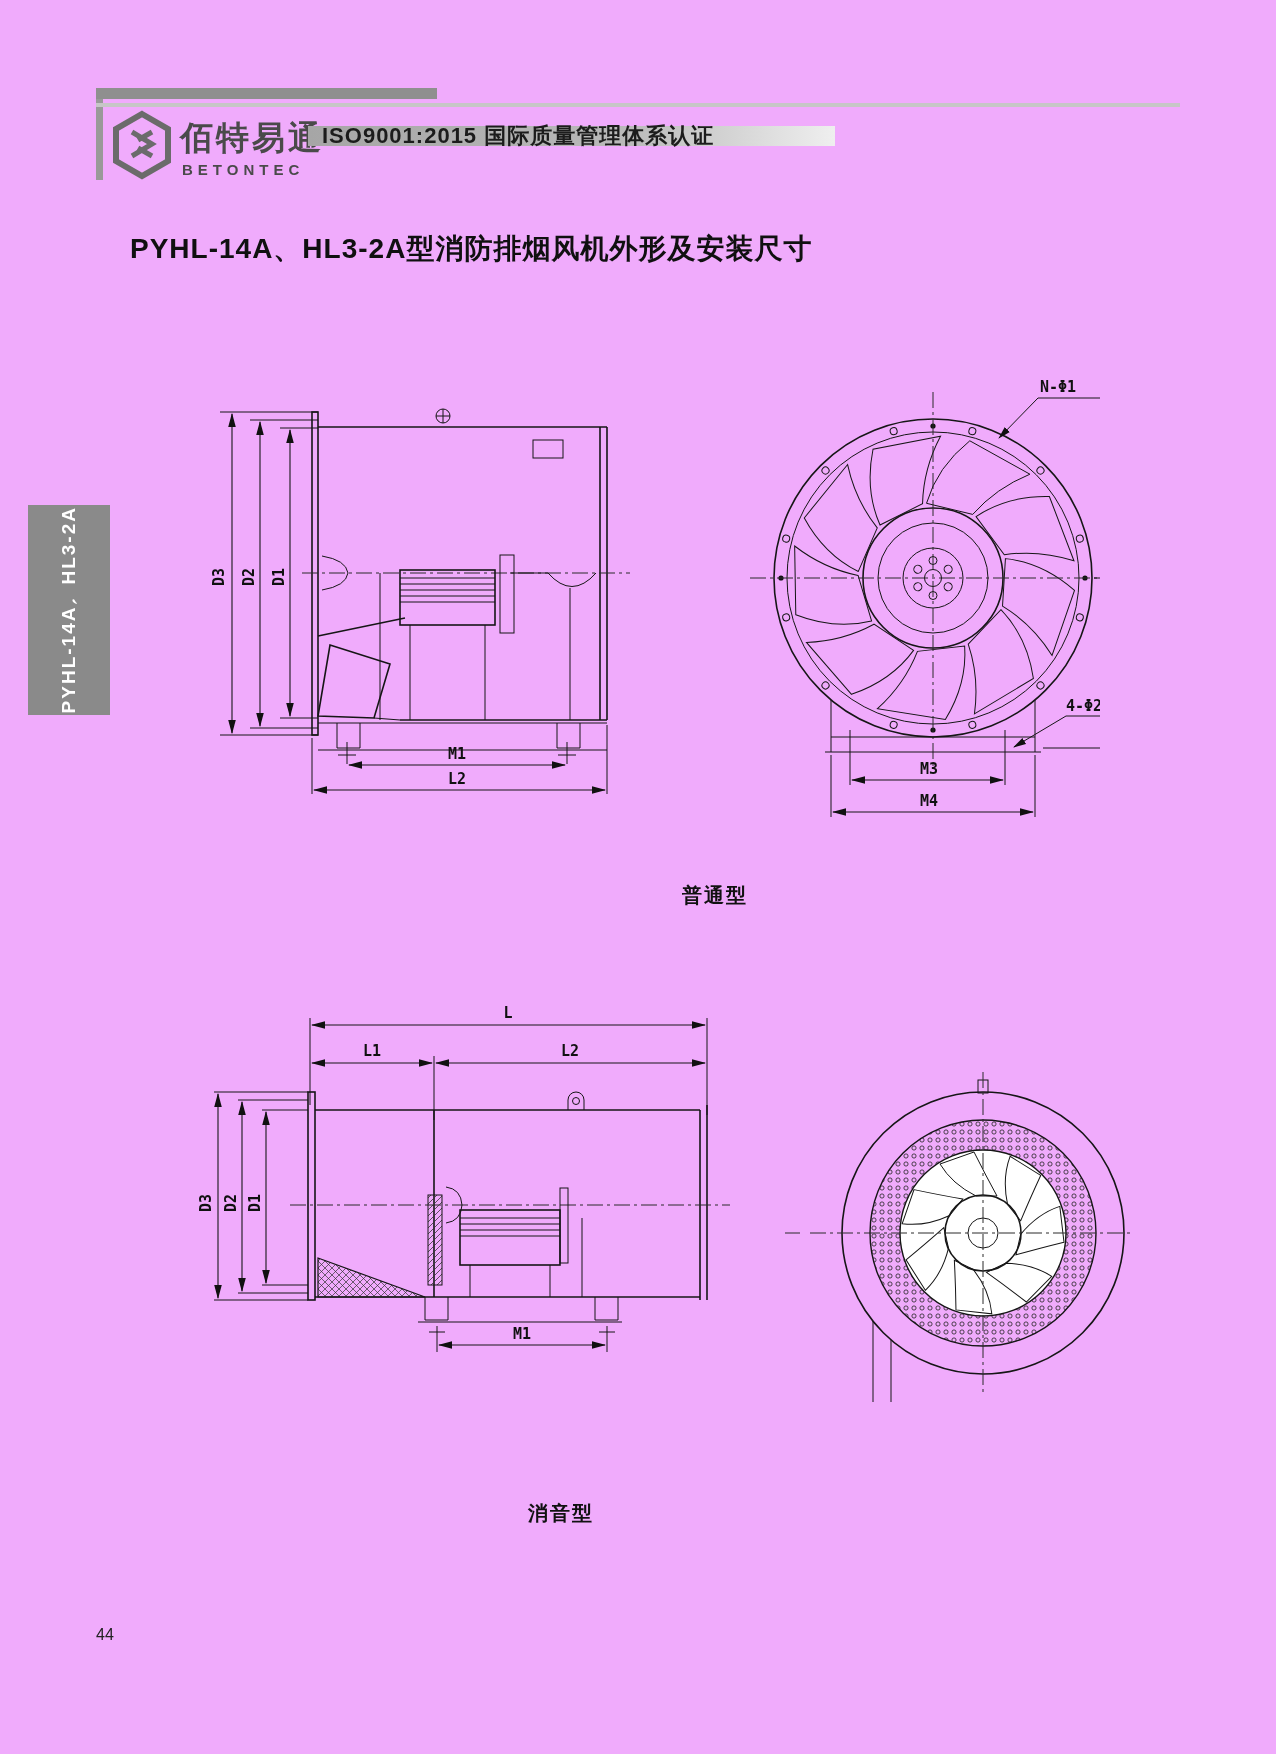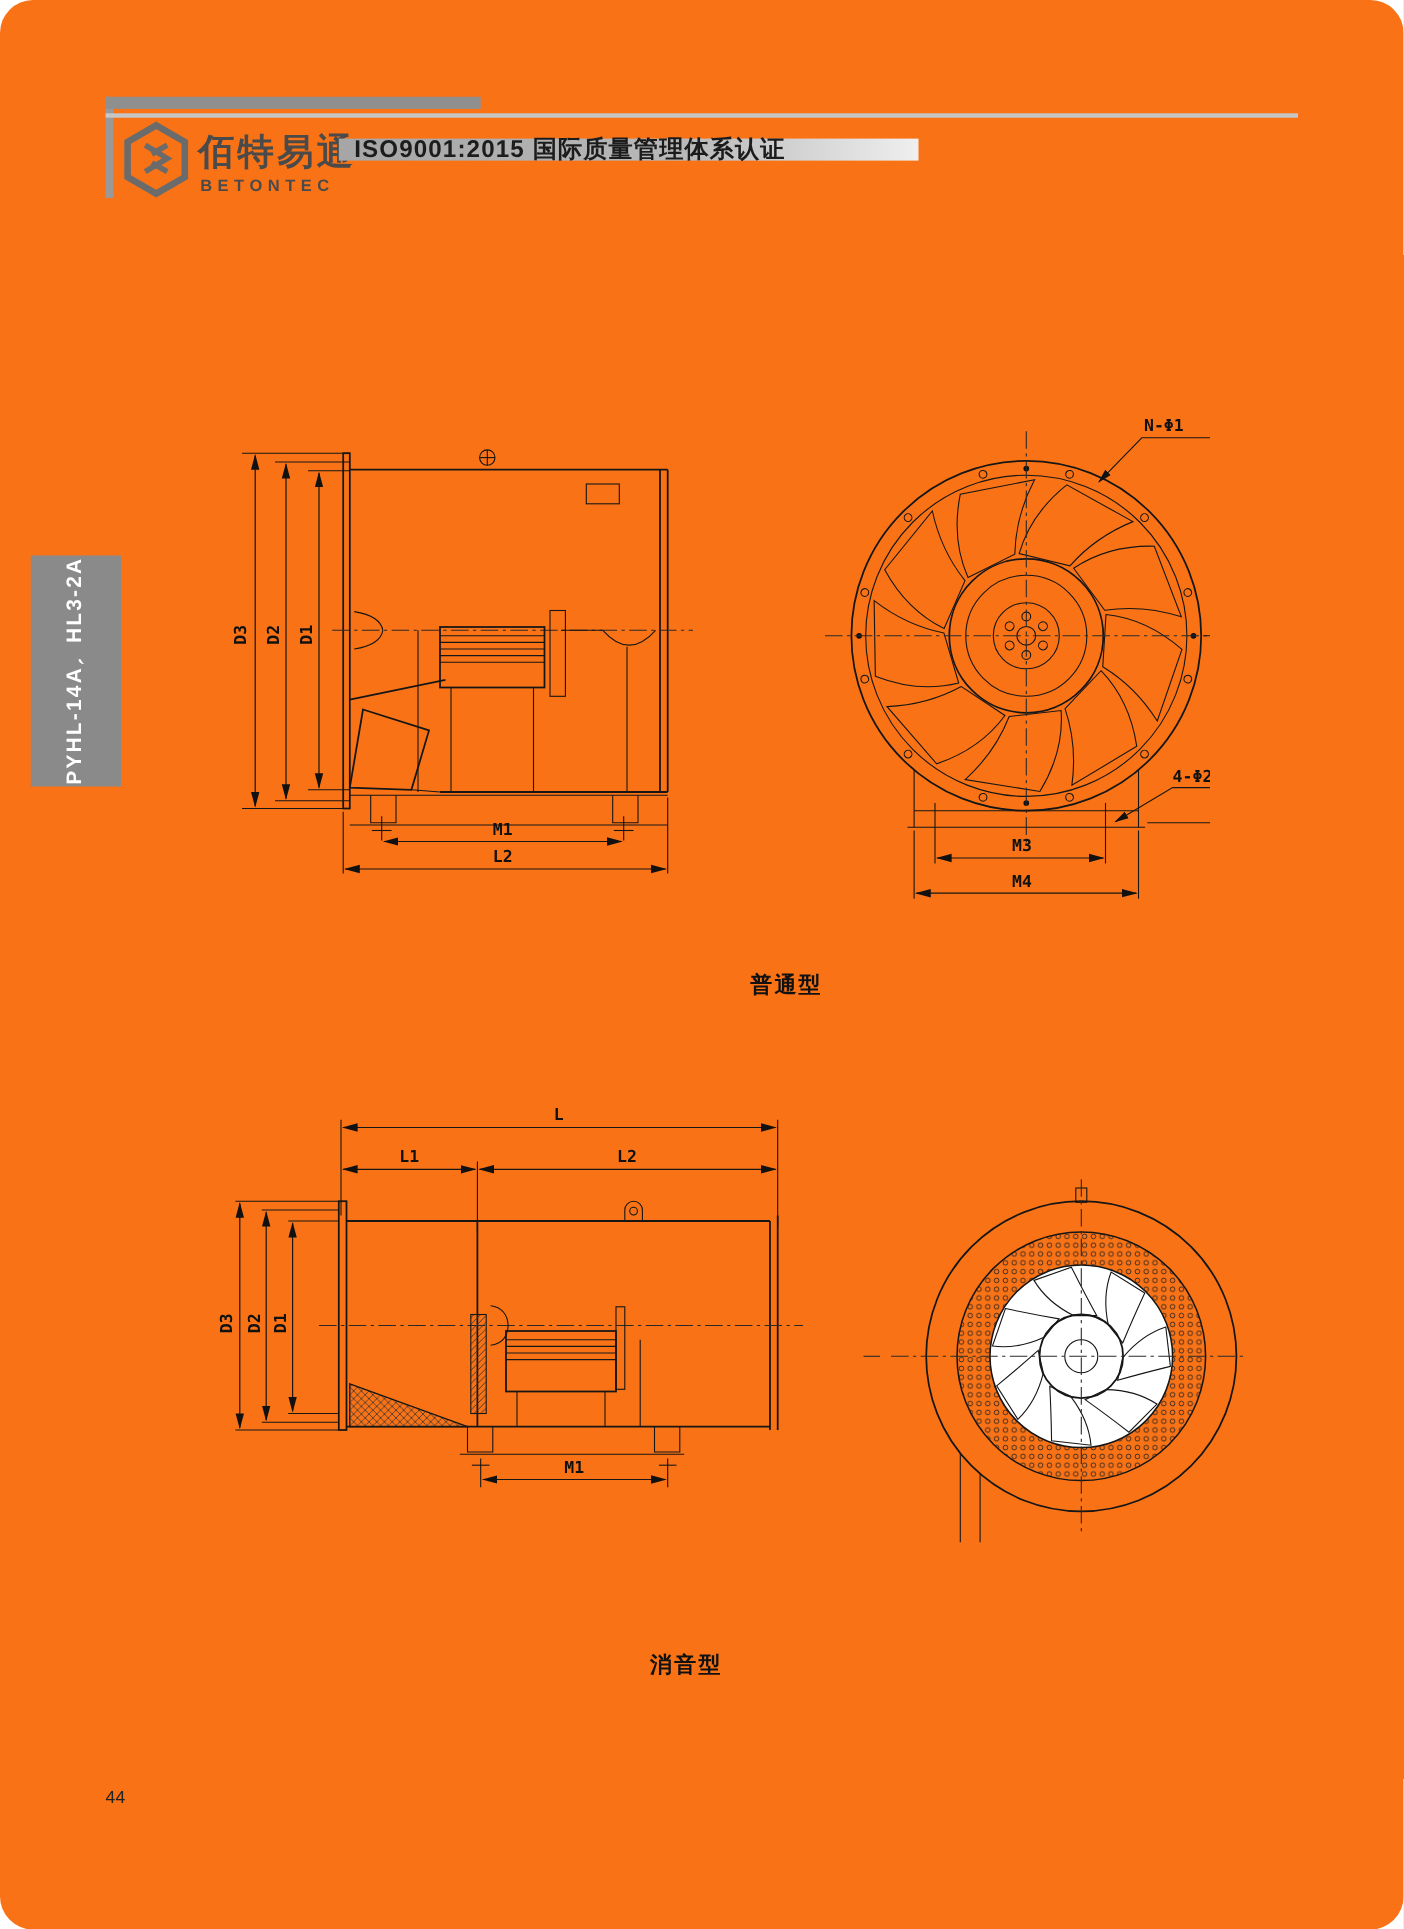--- a/index.html
+++ b/index.html
@@ -1,37 +1,37 @@
 <!DOCTYPE html>
 <html><head>
 <meta charset="utf-8">
 <style>
   html,body{margin:0;padding:0;background:#ffffff;}
-  .page{position:relative;width:1276px;height:1754px;background:#f97316;overflow:hidden;
-        font-family:"Liberation Sans",sans-serif;color:#111;border-radius:30px;}
+  .page{position:relative;width:1276px;height:1754px;background:#f0abfc;overflow:hidden;
+        font-family:"Liberation Sans",sans-serif;color:#111;}
   .abs{position:absolute;}
   
   .corner-v{left:96px;top:88px;width:7px;height:92px;background:#999;}
   .corner-h{left:96px;top:88px;width:341px;height:11px;background:#8f8f8f;}
   .rule-h{left:96px;top:103px;width:1084px;height:4px;background:#c6c6c6;}
   .logo-icon{left:110px;top:110px;width:64px;height:70px;}
   .logo-cn{left:180px;top:116px;font-size:33px;font-weight:bold;color:#4a4a4a;letter-spacing:3px;}
   .logo-en{left:182px;top:161px;font-size:15px;font-weight:bold;color:#4a4a4a;letter-spacing:5px;}
   .iso-banner{left:308px;top:126px;width:527px;height:20px;
       background:linear-gradient(90deg,#a6a6a6 0%,#b9b9b9 60%,#efefef 100%);
       display:flex;align-items:center;padding-left:14px;box-sizing:border-box;
       font-size:22px;font-weight:bold;color:#1c1c1c;letter-spacing:1px;}
   .title{left:130px;top:230px;font-size:28px;font-weight:bold;color:#101010;letter-spacing:1px;}
   .side-tab{left:28px;top:505px;width:82px;height:210px;background:#8a8a8a;
       display:flex;align-items:center;justify-content:center;}
   .side-tab span{writing-mode:vertical-rl;transform:rotate(180deg);
       color:#fff;font-weight:bold;font-size:19px;letter-spacing:2px;white-space:nowrap;}
   .caption{font-size:20px;font-weight:bold;color:#111;letter-spacing:2px;}
   .cap-std{left:682px;top:858px;margin-top:24px;}
-  .cap-sil{left:591px;top:1500px;}
+  .cap-sil{left:528px;top:1500px;}
   .page-num{left:96px;top:1626px;font-size:16px;color:#222;}
   svg text{font-family:"DejaVu Sans Mono","Liberation Mono",monospace;font-weight:bold;
       fill:#111;font-size:15px;}
   .ol{fill:none;stroke:#161616;stroke-width:1.6;}
   .th{fill:none;stroke:#161616;stroke-width:1;}
   .dim{fill:none;stroke:#161616;stroke-width:1.1;}
   .cl{fill:none;stroke:#2a2a2a;stroke-width:1;stroke-dasharray:16 4 3 4;}
 </style>
 </head>
 <body>
@@ -45,20 +45,21 @@
   <svg class="abs logo-icon" viewBox="0 0 64 70">
     <path d="M32,4 L58,19 L58,51 L32,66 L6,51 L6,19 Z" fill="none" stroke="#6b6b6b" stroke-width="6"></path>
     <path d="M22,22 L42,34 L22,46" fill="none" stroke="#6b6b6b" stroke-width="5"></path>
     <path d="M42,22 L28,30" fill="none" stroke="#6b6b6b" stroke-width="5"></path>
     <path d="M42,46 L28,38" fill="none" stroke="#6b6b6b" stroke-width="5"></path>
   </svg>
   <div class="abs logo-cn">佰特易通</div>
   <div class="abs logo-en">BETONTEC</div>
   <div class="abs iso-banner">ISO9001:2015 国际质量管理体系认证</div>
 
+  <div class="abs title">PYHL-14A、HL3-2A型消防排烟风机外形及安装尺寸</div>
 
   <div class="abs side-tab">
     <span>PYHL-14A、HL3-2A</span>
   </div>
 
   <svg class="abs" style="left:150px;top:330px" width="950" height="560" viewBox="0 0 950 560">
     <defs>
       <marker id="ar" viewBox="0 0 12 8" refX="11" refY="4" markerWidth="13" markerHeight="9" orient="auto-start-reverse">
           <path d="M0,0.8 L12,4 L0,7.2 Z" fill="#111"></path>
         </marker>

